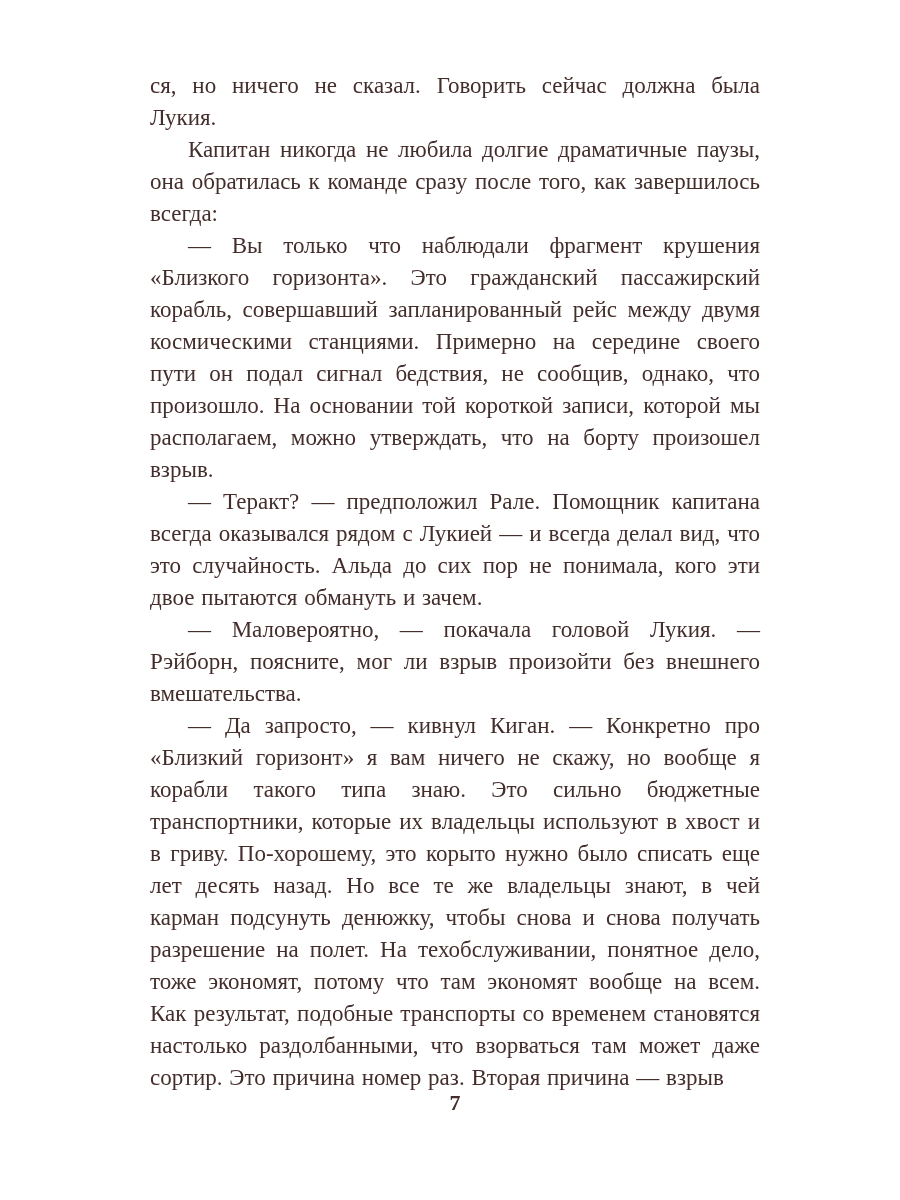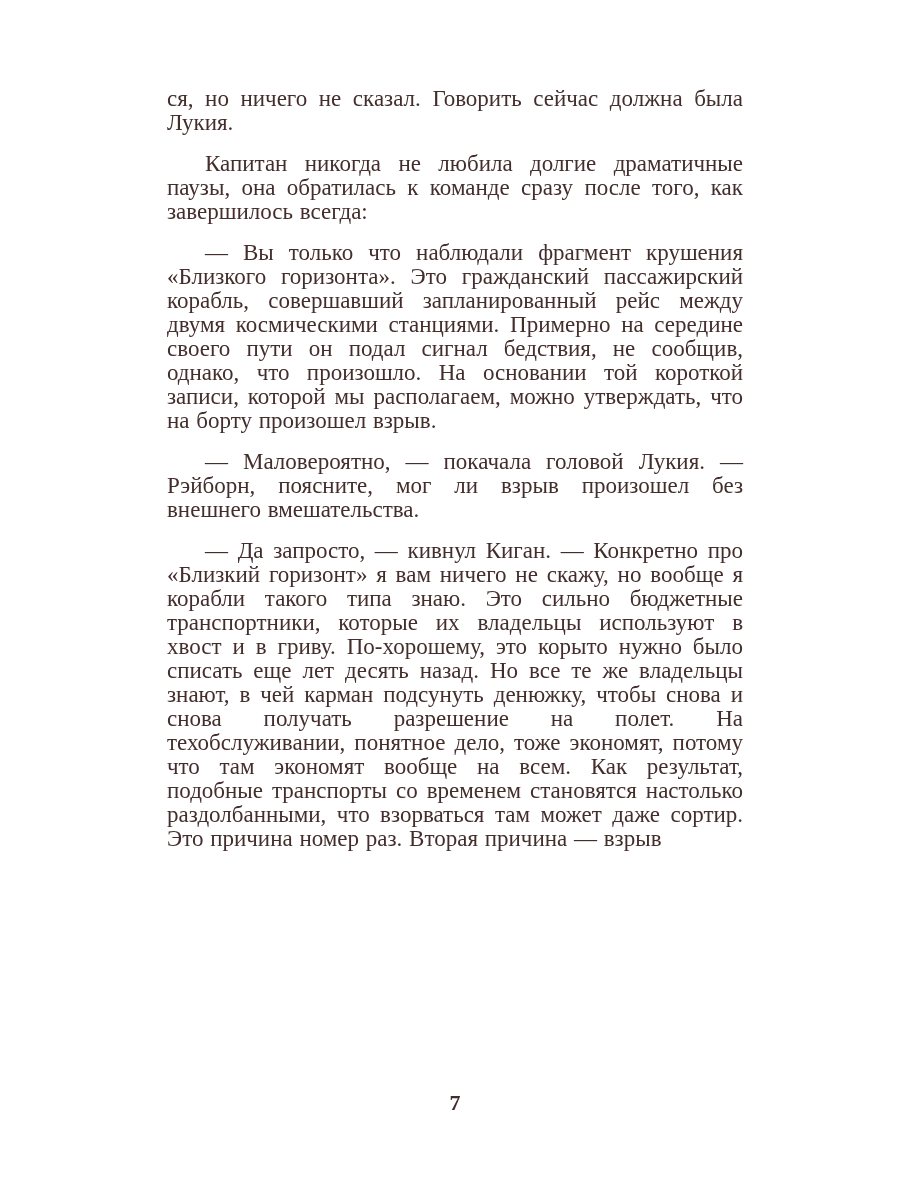--- a/index.html
+++ b/index.html
@@ -20,23 +20,23 @@
     top: 0;
     left: 0;
     width: 900px;
     height: 1200px;
     padding: 70px 140px 0 150px;
   }
   .text-block {
     width: 610px;
   }
   p.para {
-    margin: 17px;
+    margin: 0;
     font-size: 23px;
-    line-height: 24px;
+    line-height: 32px;
     text-align: justify;
     text-indent: 38px;
     word-spacing: 1px;
     hyphens: auto;
     -webkit-hyphens: auto;
   }
   p.para.no-indent {
     text-indent: 0;
   }
   .page-number {
@@ -50,17 +50,18 @@
   }
 </style>
 </head>
 <body style="background: rgb(255, 255, 255);">
 
 <div class="book-page" style="color: rgb(67, 46, 44);">
   <div class="text-block">
     <p class="para no-indent">ся, но ничего не сказал. Говорить сейчас должна была Лукия.</p>
     <p class="para">Капитан никогда не любила долгие драматичные паузы, она обратилась к команде сразу после того, как завершилось всегда:</p>
     <p class="para">— Вы только что наблюдали фрагмент крушения «Близкого горизонта». Это гражданский пассажирский корабль, совершавший запланированный рейс между двумя космическими станциями. Примерно на середине своего пути он подал сигнал бедствия, не сообщив, однако, что произошло. На основании той короткой записи, которой мы располагаем, можно утверждать, что на борту произошел взрыв.</p>
-    <p class="para">— Маловероятно, — покачала головой Лукия. — Рэйборн, поясните, мог ли взрыв произошел без внешнего вмешательства.</p>
+    <p class="para">— Теракт? — предположил Рале. Помощник капитана всегда оказывался рядом с Лукией — и всегда делал вид, что это случайность. Альда до сих пор не понимала, кого эти двое пытаются обмануть и зачем.</p>
+    <p class="para">— Маловероятно, — покачала головой Лукия. — Рэйборн, поясните, мог ли взрыв произойти без внешнего вмешательства.</p>
     <p class="para">— Да запросто, — кивнул Киган. — Конкретно про «Близкий горизонт» я вам ничего не скажу, но вообще я корабли такого типа знаю. Это сильно бюджетные транспортники, которые их владельцы используют в хвост и в гриву. По-хорошему, это корыто нужно было списать еще лет десять назад. Но все те же владельцы знают, в чей карман подсунуть денюжку, чтобы снова и снова получать разрешение на полет. На техобслуживании, понятное дело, тоже экономят, потому что там экономят вообще на всем. Как результат, подобные транспорты со временем становятся настолько раздолбанными, что взорваться там может даже сортир. Это причина номер раз. Вторая причина — взрыв</p>
   </div>
   <div class="page-number">7</div>
 </div>
 
 </body></html>

